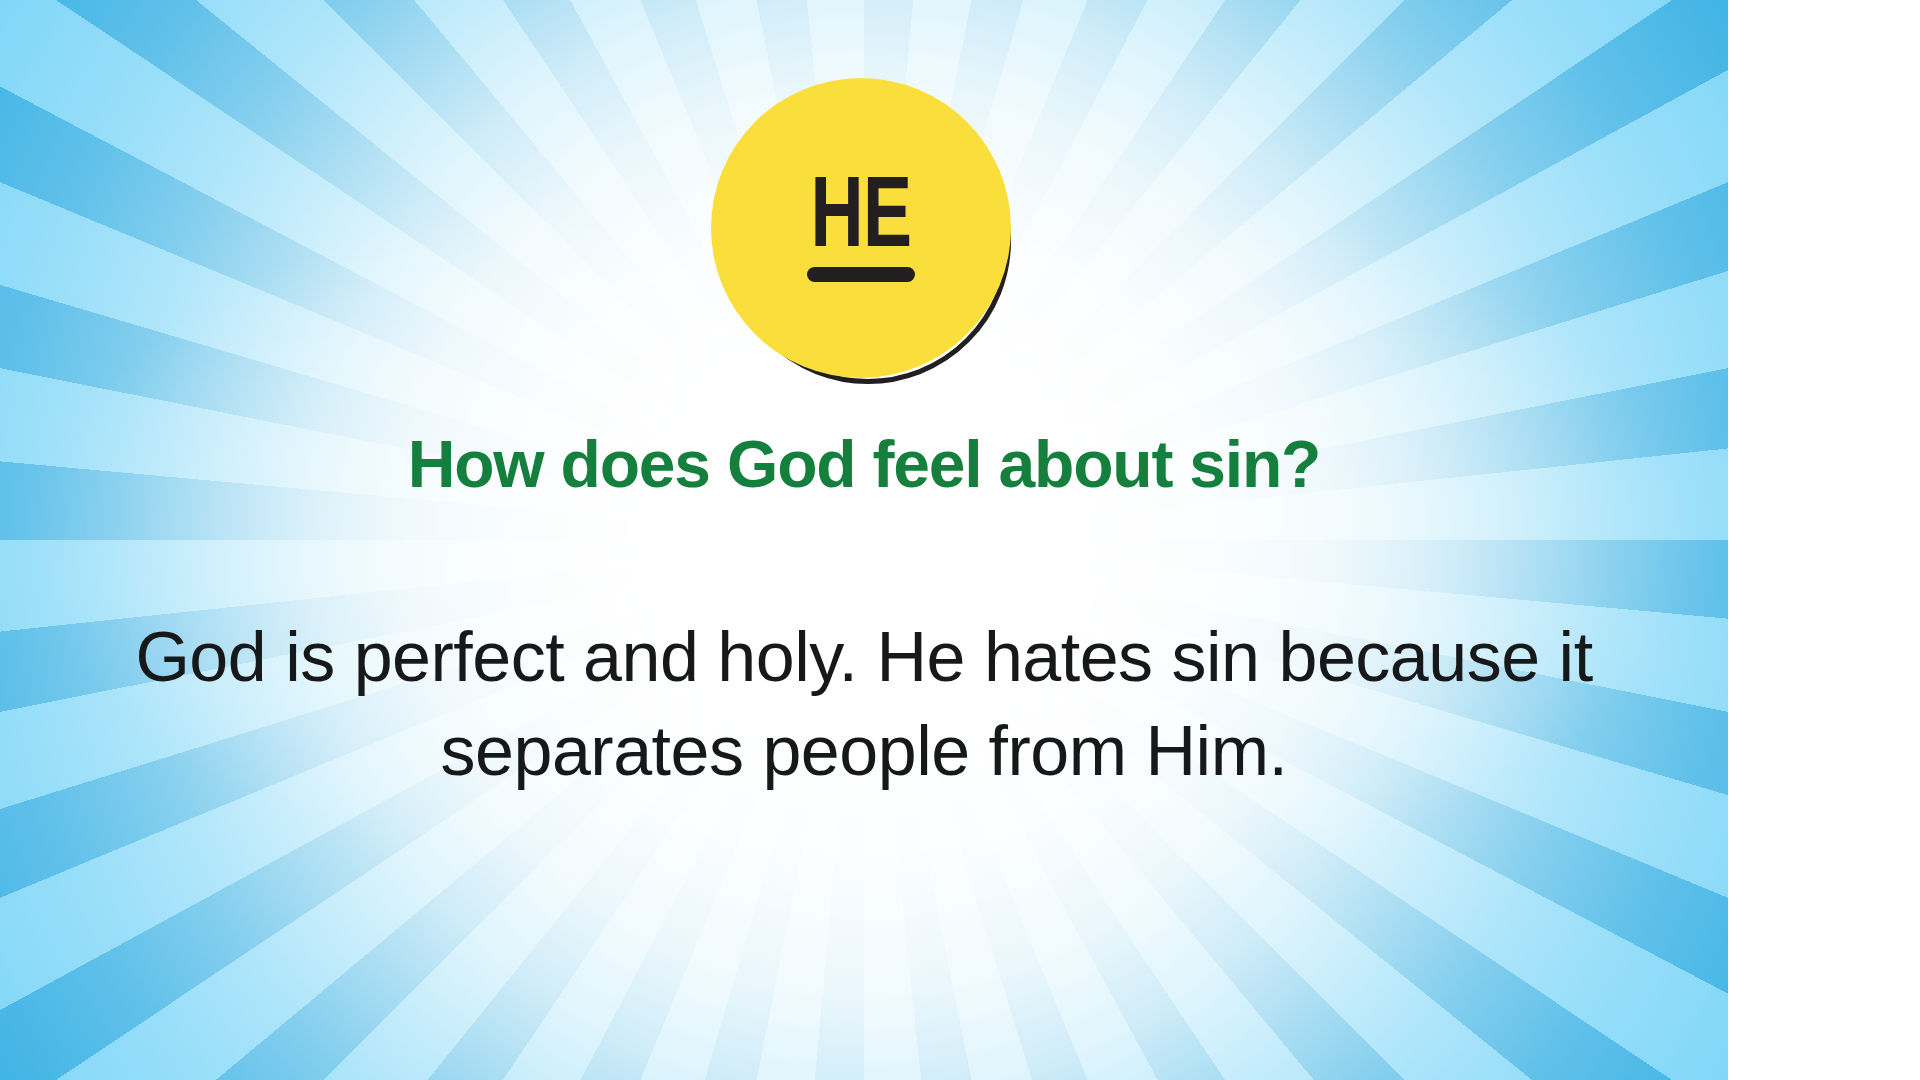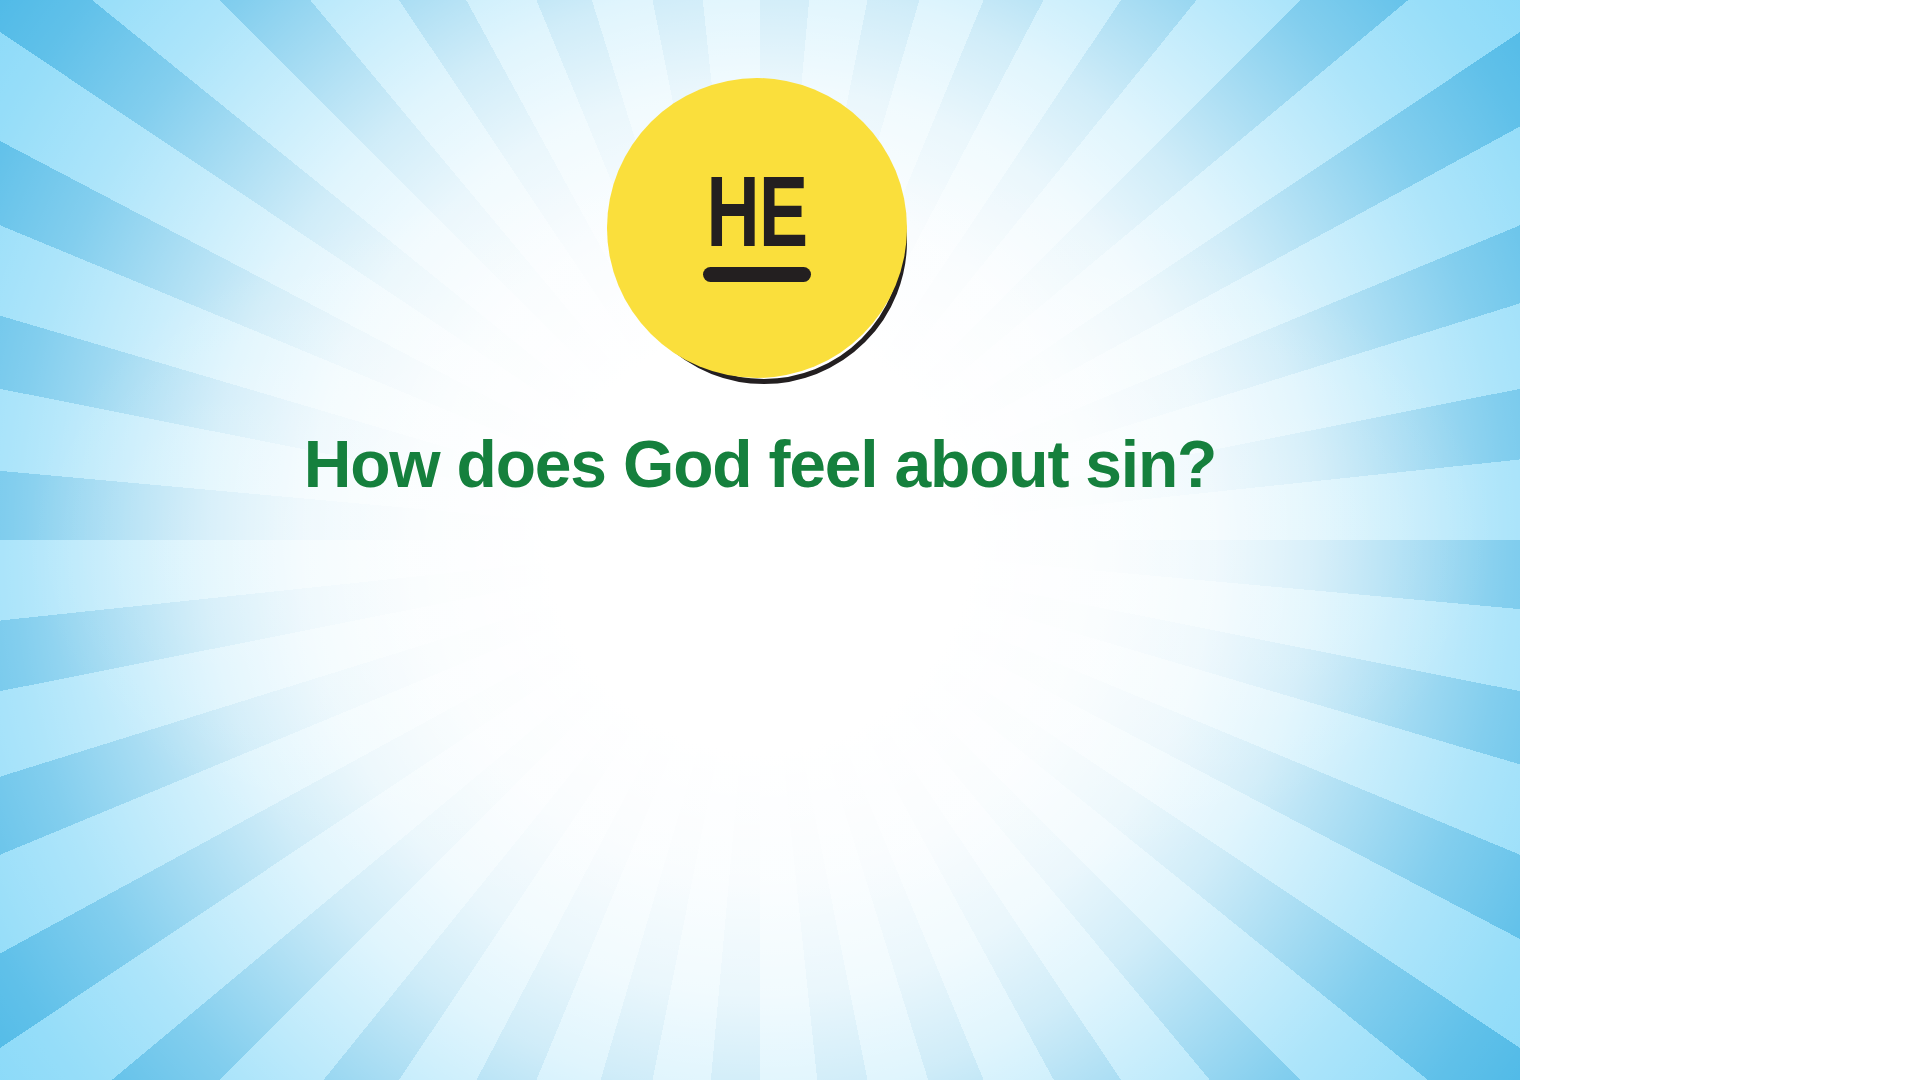--- a/index.html
+++ b/index.html
@@ -7,21 +7,21 @@
     margin: 0;
     padding: 0;
     width: 1920px;
     height: 1080px;
     overflow: hidden;
     background: #ffffff;
   }
 
   #slide {
     position: relative;
-    width: 1520px;
+    width: 1728px;
     height: 1080px;
     overflow: hidden;
     font-family: "Liberation Sans", sans-serif;
   }
 
   
   .bg-base {
     position: absolute;
     inset: 0;
     background: #49C4F2;
@@ -194,15 +194,16 @@
       <div class="logo-ring"></div>
       <div class="logo-disc"></div>
       <div class="logo-mark">
         <div class="logo-letters">HE</div>
         <div class="logo-bar"></div>
       </div>
     </div>
 
     <h1 class="heading">How does God feel about sin?</h1>
 
+    <p class="body-text">God is perfect and holy. He hates sin because it separates people from Him.</p>
 
   </div>
 </div>
 
 </body></html>

